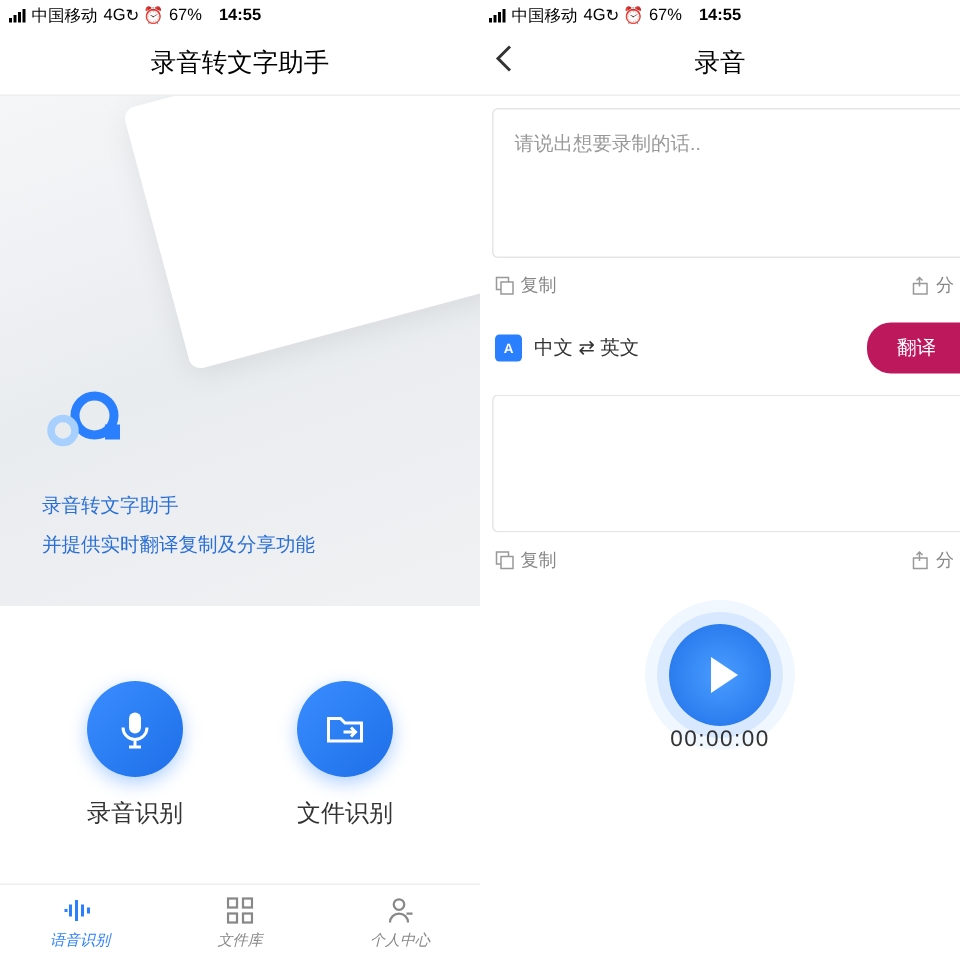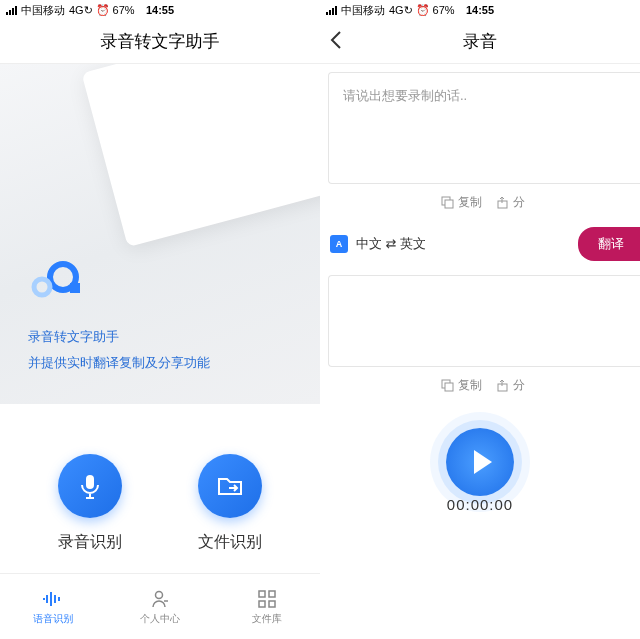--- a/index.html
+++ b/index.html
@@ -29,29 +29,29 @@
 .hero-text { position: absolute; left: 28px; top: 260px; }
 .hero-text div { color: #2a6fd6; font-size: 13px; line-height: 2; }
 
 
 .actions { display: flex; justify-content: space-around; padding: 50px 20px 20px; }
 .action-btn { display: flex; flex-direction: column; align-items: center; gap: 14px; }
 .action-circle { width: 64px; height: 64px; border-radius: 50%; background: linear-gradient(135deg, #3a8dff, #1e6fe8); display: flex; align-items: center; justify-content: center; box-shadow: 0 4px 12px rgba(58,141,255,0.4); }
 .action-label { font-size: 16px; color: #333; }
 
 
-.tab-bar { position: absolute; bottom: 0; left: 0; right: 0; height: 66px; display: flex; border-top: 1px solid #eee; background: #fff; }
+.tab-bar { position: absolute; bottom: 0; left: 0; right: 0; height: 50px; display: flex; border-top: 1px solid #eee; background: #fff; font-style: italic; }
 .tab { flex: 1; display: flex; flex-direction: column; align-items: center; justify-content: center; gap: 2px; }
 .tab-icon { height: 22px; display: flex; align-items: center; justify-content: center; }
 .tab-label { font-size: 10px; color: #888; }
 .tab.active .tab-label { color: #2a7fff; }
 
 
-.text-area { margin: 8px 0 0 8px; border: 1px solid #e5e5e5; border-right: none; border-radius: 4px 0 0 4px; height: 112px; padding: 14px; font-size: 13px; color: #999; }
-.toolbar-row { display: flex; justify-content: center; gap: 14px; padding: 10px 4px 10px 10px; font-size: 12px; color: #888; }
+.text-area { margin: 8px 0 0 8px; border: 1px solid #e5e5e5; border-right: none; border-radius: 4px 0 0 4px; height: 100px; padding: 14px; font-size: 13px; color: #999; }
+.toolbar-row { display: flex; justify-content: space-between; gap: 14px; padding: 10px 4px 10px 10px; font-size: 12px; color: #888; }
 .toolbar-item { display: flex; align-items: center; gap: 4px; }
 .lang-row { display: flex; align-items: center; padding: 6px 0 6px 10px; gap: 8px; }
 .lang-icon { width: 18px; height: 18px; background: #2a7fff; border-radius: 3px; display:flex; align-items:center; justify-content:center; color:#fff; font-size:9px; font-weight:bold;}
 .lang-text { font-size: 13px; color: #333; flex: 1; }
 .translate-btn { background: #be185d; color: #fff; font-size: 13px; padding: 8px 16px 8px 20px; border-radius: 16px 0 0 16px; }
 .text-area2 { margin: 8px 0 0 8px; border: 1px solid #e5e5e5; border-right:none; border-radius: 4px 0 0 4px; height: 92px; }
 .play-area { text-align: center; padding-top: 24px; }
 .play-btn { width: 68px; height: 68px; border-radius: 50%; background: radial-gradient(circle,#4a9dff,#1e6fe8); display: inline-flex; align-items: center; justify-content: center; box-shadow: 0 0 0 8px rgba(74,157,255,0.15), 0 0 0 16px rgba(74,157,255,0.08); }
 .play-triangle { width: 0; height: 0; border-left: 18px solid #fff; border-top: 12px solid transparent; border-bottom: 12px solid transparent; margin-left: 5px; }
 .timer { font-size: 15px; color: #333; letter-spacing: 1px; }
@@ -126,37 +126,37 @@
       <div class="tab-icon">
             <svg width="24" height="18">
               <path d="M2 9h2 M6 5v8 M10 2v14 M14 5v8 M18 7v4 M22 9h0" stroke="#2a7fff" stroke-width="2"></path>
             </svg>
           </div>
       <span class="tab-label">语音识别</span>
     </div>
     <div class="tab">
       <div class="tab-icon">
             <svg width="18" height="18">
-              <circle cx="8" cy="5" r="3.5" stroke="#888" fill="none" stroke-width="1.5"></circle>
-              <path d="M2 17 a6 6 0 0 1 12 0" stroke="#888" fill="none" stroke-width="1.5"></path>
-              <line x1="13" y1="11" x2="17" y2="11" stroke="#888" stroke-width="1.5"></line>
-            </svg>
-          </div>
-      <span class="tab-label">个人中心</span>
-    </div>
-    <div class="tab">
-      <div class="tab-icon">
-            <svg width="18" height="18">
               <rect x="1" y="1" width="6" height="6" stroke="#888" fill="none" stroke-width="1.5"></rect>
               <rect x="11" y="1" width="6" height="6" stroke="#888" fill="none" stroke-width="1.5"></rect>
               <rect x="1" y="11" width="6" height="6" stroke="#888" fill="none" stroke-width="1.5"></rect>
               <rect x="11" y="11" width="6" height="6" stroke="#888" fill="none" stroke-width="1.5"></rect>
             </svg>
           </div>
       <span class="tab-label">文件库</span>
+    </div>
+    <div class="tab">
+      <div class="tab-icon">
+            <svg width="18" height="18">
+              <circle cx="8" cy="5" r="3.5" stroke="#888" fill="none" stroke-width="1.5"></circle>
+              <path d="M2 17 a6 6 0 0 1 12 0" stroke="#888" fill="none" stroke-width="1.5"></path>
+              <line x1="13" y1="11" x2="17" y2="11" stroke="#888" stroke-width="1.5"></line>
+            </svg>
+          </div>
+      <span class="tab-label">个人中心</span>
     </div>
   </div>
 </div>
 
 <div class="screen">
   <div class="status-bar">
     <div class="status-left">
       <span class="signal-bars">
             <span></span>
             <span></span>

